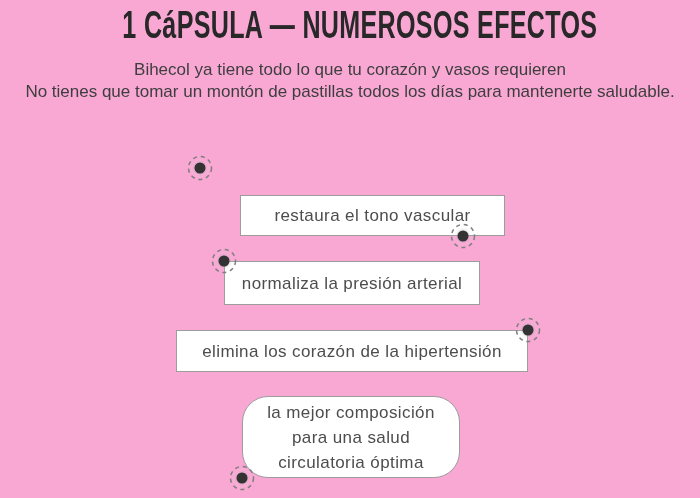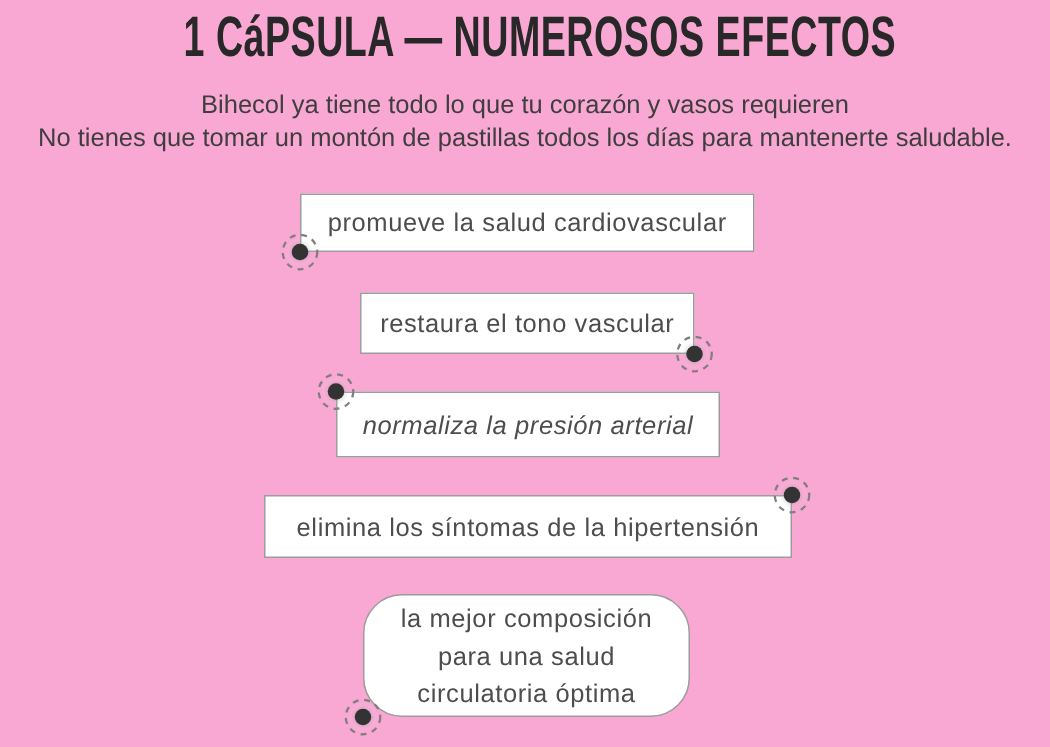--- a/index.html
+++ b/index.html
@@ -57,22 +57,22 @@
     align-items: center;
     justify-content: center;
     text-align: center;
     font-size: 17px;
     letter-spacing: 0.4px;
     color: #4d4d4d;
     line-height: 25px;
     padding: 0 4px;
   }
   .box-1 { left: 200px; top: 129px; width: 303px; height: 39px; }
-  .box-2 { left: 240px; top: 195px; width: 223px; height: 41px; }
-  .box-3 { left: 224px; top: 261px; width: 256px; height: 44px; font-style: italic; }
+  .box-2 { left: 240px; top: 195px; width: 265px; height: 41px; }
+  .box-3 { left: 224px; top: 261px; width: 256px; height: 44px; }
   .box-4 { left: 176px; top: 330px; width: 352px; height: 42px; }
   .box-5 { left: 242px; top: 396px; width: 218px; height: 82px; border-radius: 26px; }
 
   
   .marker { position: absolute; width: 30px; height: 30px; z-index: 5; }
   .marker svg { display: block; }
   .marker-1 { left: 185px; top: 153px; }
   .marker-2 { left: 448px; top: 221px; }
   .marker-3 { left: 209px; top: 246px; }
   .marker-4 { left: 513px; top: 315px; }
@@ -97,31 +97,28 @@
 
   <h1 class="title">
     <span class="title-inner">1 CáPSULA — NUMEROSOS EFECTOS</span>
   </h1>
 
   <p class="subtitle">
     <span class="line">Bihecol ya tiene todo lo que tu corazón y vasos requieren</span>
     <span class="line">No tienes que tomar un montón de pastillas todos los días para mantenerte saludable.</span>
   </p>
 
-  <div class="effect-box box-1">
-    <span>promueve la salud cardiovascular</span>
-  </div>
   <div class="effect-box box-2">
     <span>restaura el tono vascular</span>
   </div>
   <div class="effect-box box-3">
     <span>normaliza la presión arterial</span>
   </div>
   <div class="effect-box box-4">
-    <span>elimina los síntomas de la hipertensión</span>
+    <span>elimina los corazón de la hipertensión</span>
   </div>
   <div class="effect-box box-5">
     <span>la mejor composición para una salud circulatoria óptima</span>
   </div>
 
   <div class="marker marker-1">
     <svg width="30" height="30" viewBox="0 0 30 30">
       <circle cx="15" cy="15" r="10" fill="url(#glowGrad)"></circle>
       <circle cx="15" cy="15" r="11.5" fill="none" stroke="#7f7f7f" stroke-width="1.5" stroke-dasharray="4 3.8"></circle>
       <circle cx="15" cy="15" r="5.5" fill="#333333"></circle>

